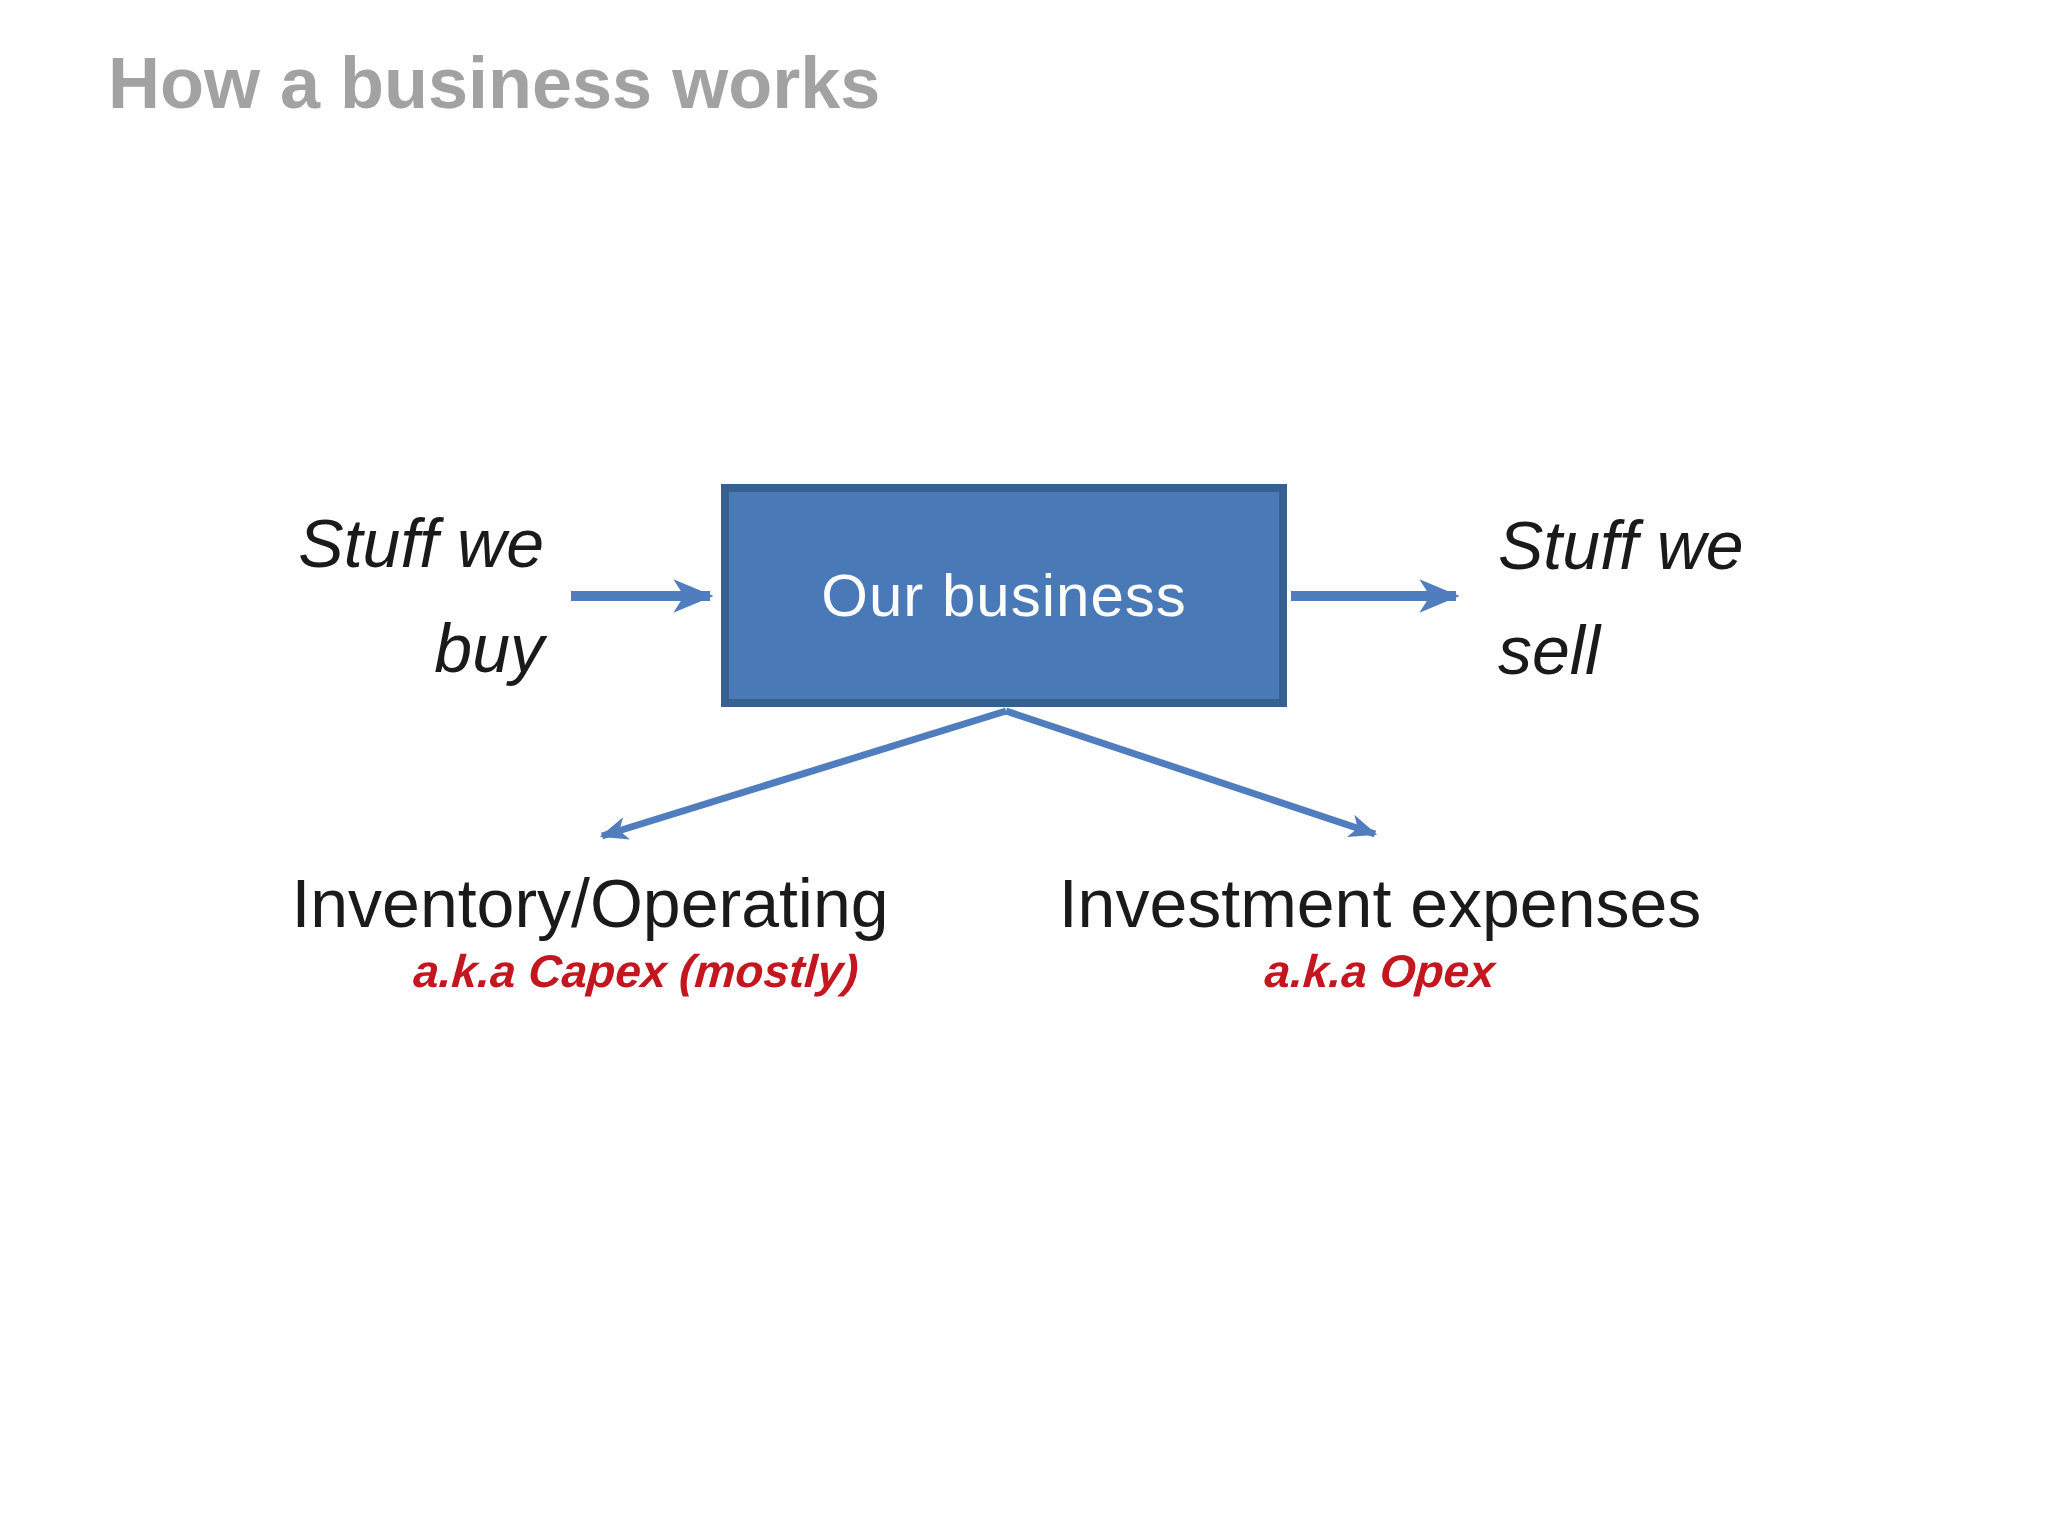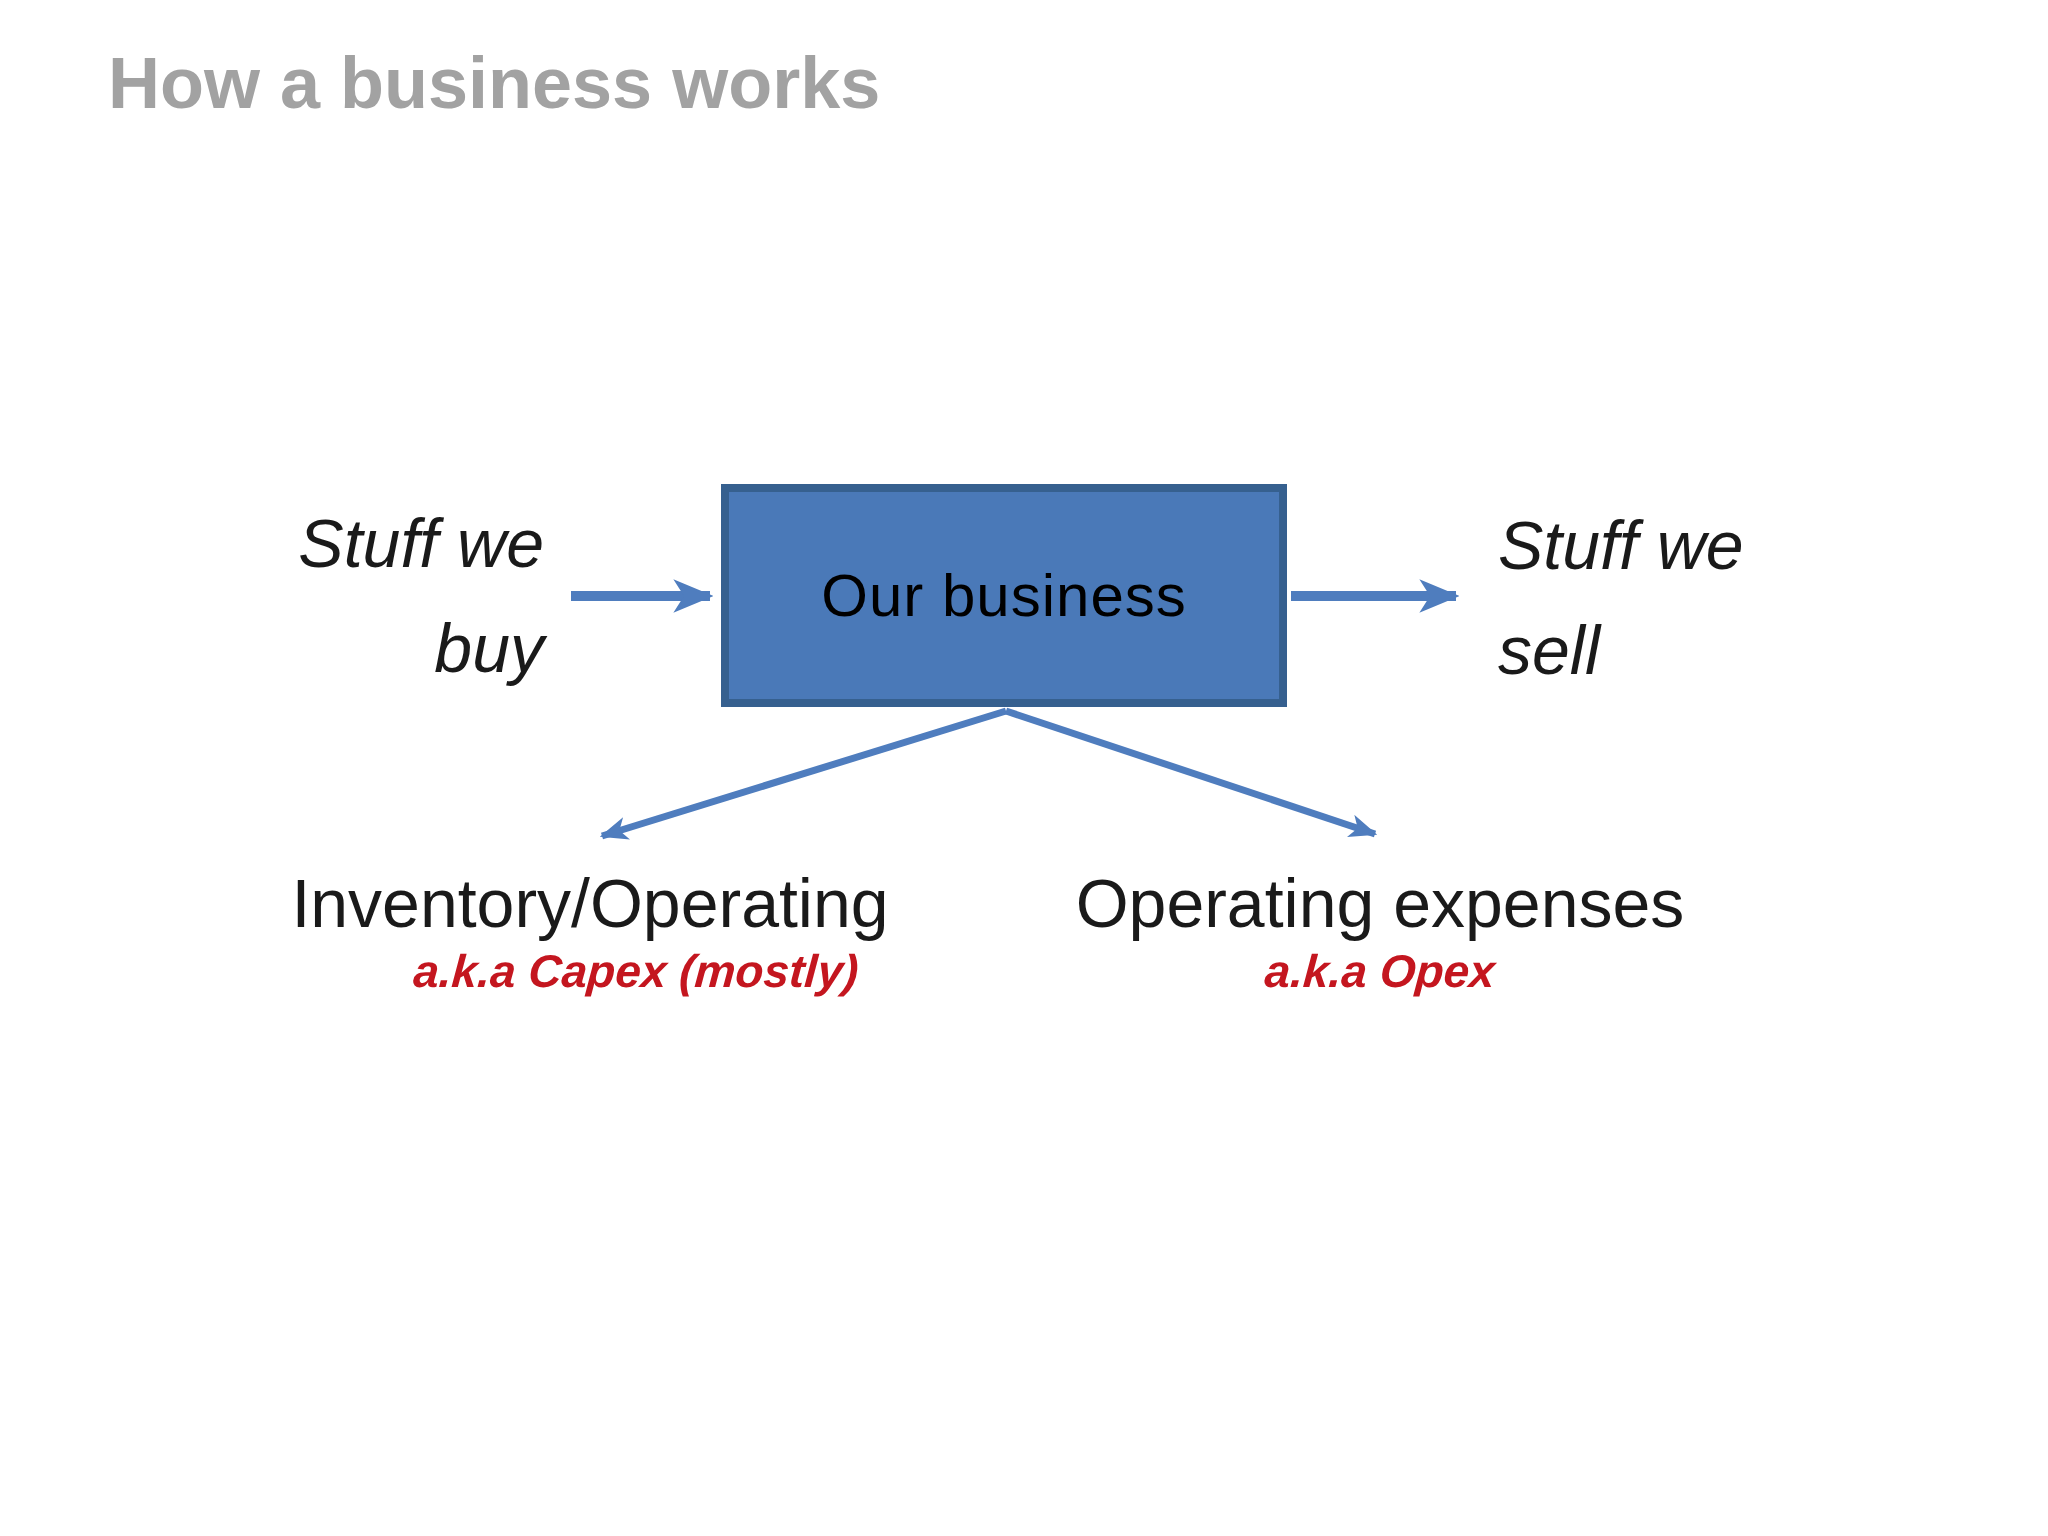--- a/index.html
+++ b/index.html
@@ -29,21 +29,21 @@
     width: 566px;
     height: 223px;
     box-sizing: border-box;
     background: var(--box-fill, #4a79b8);
     border: 8px solid var(--box-border, #36608f);
     display: flex;
     align-items: center;
     justify-content: center;
   }
   .process-box .box-label {
-    color: #000000;
+    color: #ffffff;
     font-size: 60px;
     letter-spacing: 1px;
     white-space: nowrap;
   }
   .side-label {
     position: absolute;
     font-size: 68px;
     line-height: 105px;
     color: var(--text-black, #1a1a1a);
     white-space: nowrap;
@@ -125,17 +125,17 @@
 
   <div class="side-label right">
     <div>Stuff we</div>
     <div>sell</div>
   </div>
 
   <div class="bottom-label left">Inventory/Operating</div>
 
   <div class="annotation left">a.k.a Capex (mostly)</div>
 
-  <div class="bottom-label right">Operating expenses</div>
+  <div class="bottom-label right">Investment expenses</div>
 
   <div class="annotation right">a.k.a Opex</div>
 
 </div>
 
 </body></html>

